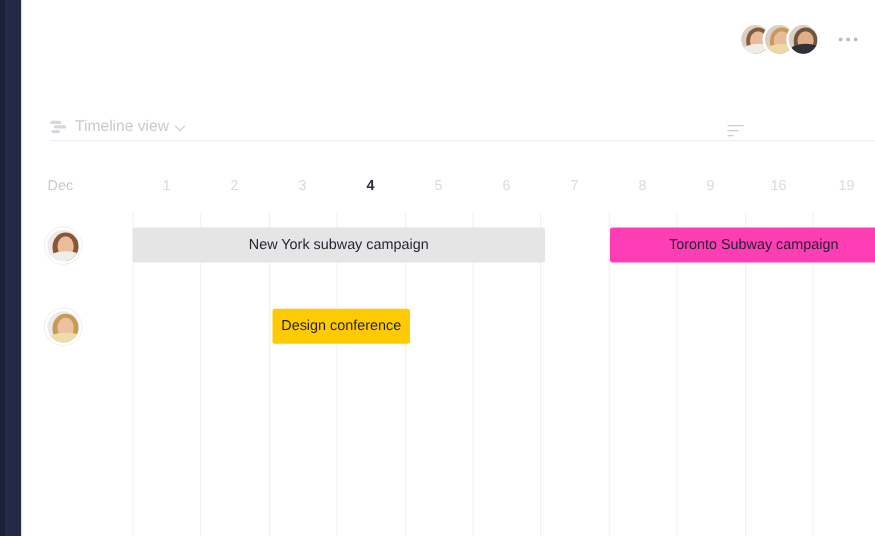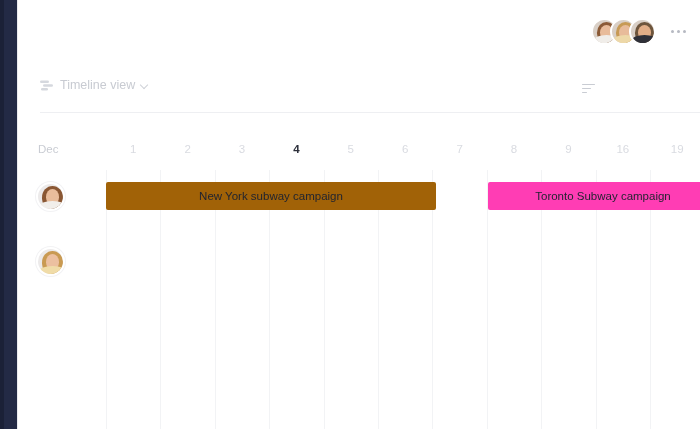--- a/index.html
+++ b/index.html
@@ -114,21 +114,21 @@
   .more-dots i {
     width: 3px; height: 3px;
     border-radius: 50%;
     background: #b6b9c2;
     display: block;
   }
 
   
   .toolbar {
     position: absolute;
-    left: 0; top: 68px;
+    left: 0; top: 84px;
     width: 682px; height: 42px;
   }
   .view-switch {
     position: absolute;
     left: 22px; top: 10px;
     display: flex;
     align-items: center;
     gap: 6px;
     cursor: pointer;
   }
@@ -392,32 +392,35 @@
           <div class="day" style="left: 649.2px;">19</div>
         </div>
 
       <div class="rows">
           <div class="row" style="top: 0px;">
             <div class="row-avatar">
               <div class="hair" style="background:#8a5733"></div>
               <div class="face" style="background:#e9bd9c"></div>
               <div class="body" style="background:#f1eeea"></div>
             </div>
-            <div class="bar" style="left: 88px; width: 330px; background: #a16207; top: 12px;">
+            <div class="bar" style="left: 88px; width: 330px; background: #e5e5e5; top: 12px;">
               <span>New York subway campaign</span>
             </div>
             <div class="bar" style="left: 470px; width: 230px; background: rgb(255, 61, 180); top: 12px;">
               <span>Toronto Subway campaign</span>
             </div>
           </div>
           <div class="row" style="top: 65px;">
             <div class="row-avatar">
               <div class="hair" style="background:#c99a52"></div>
               <div class="face" style="background:#ecc0a0"></div>
               <div class="body" style="background:#f0dca8"></div>
             </div>
+            <div class="bar" style="left: 200px; width: 110px; background: rgb(255, 203, 0); top: 12px;">
+              <span>Design conference</span>
+            </div>
           </div>
         </div>
 
     </div>
 
   </div>
 </div>
 
 </body></html>

